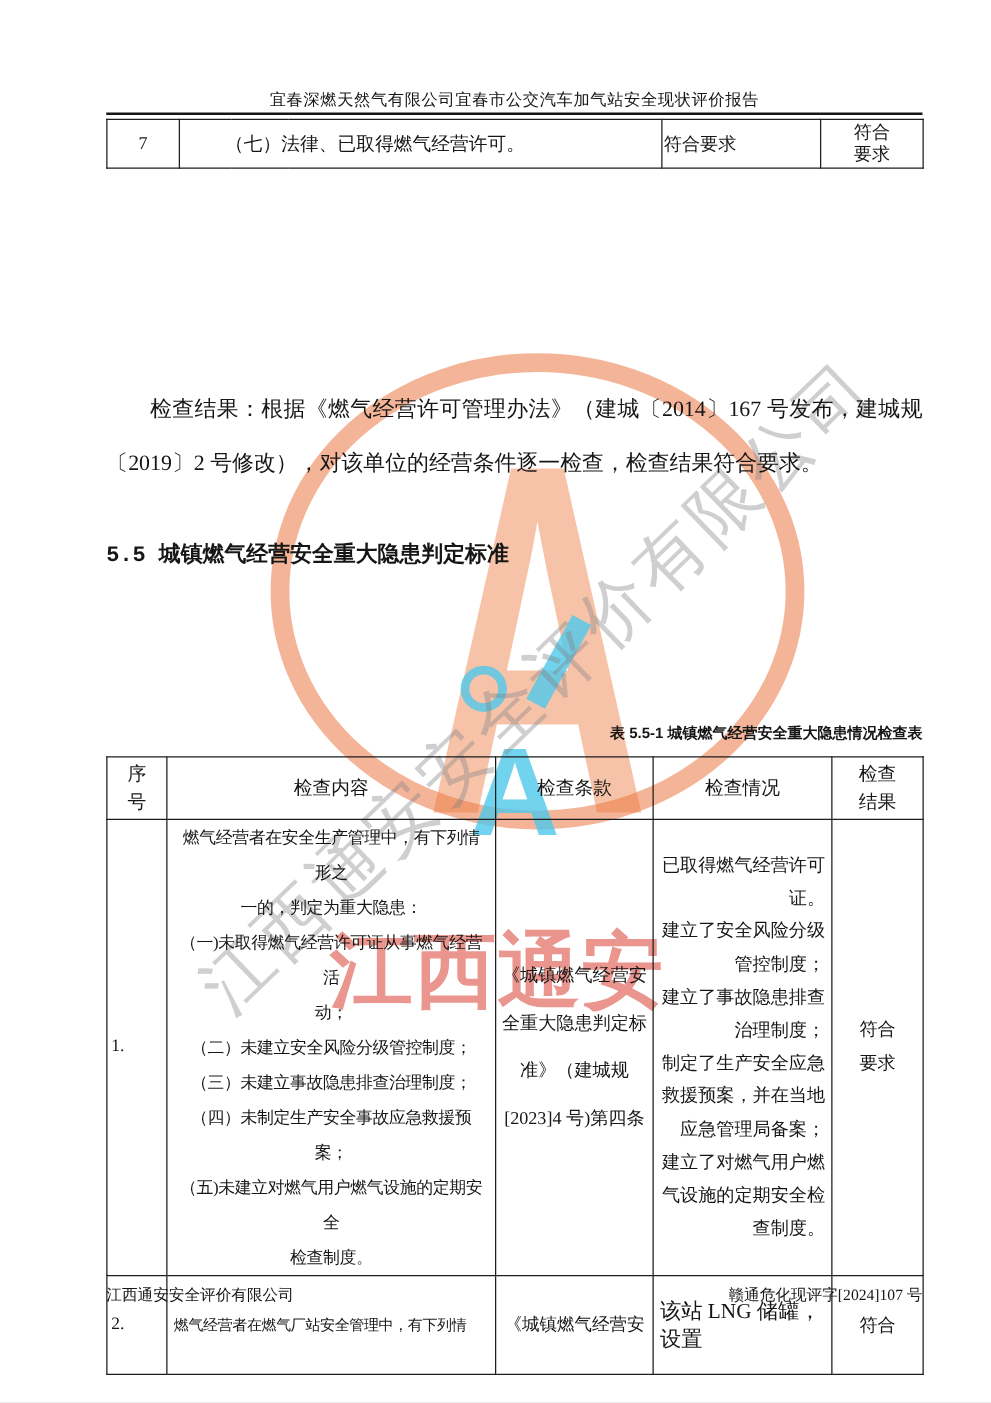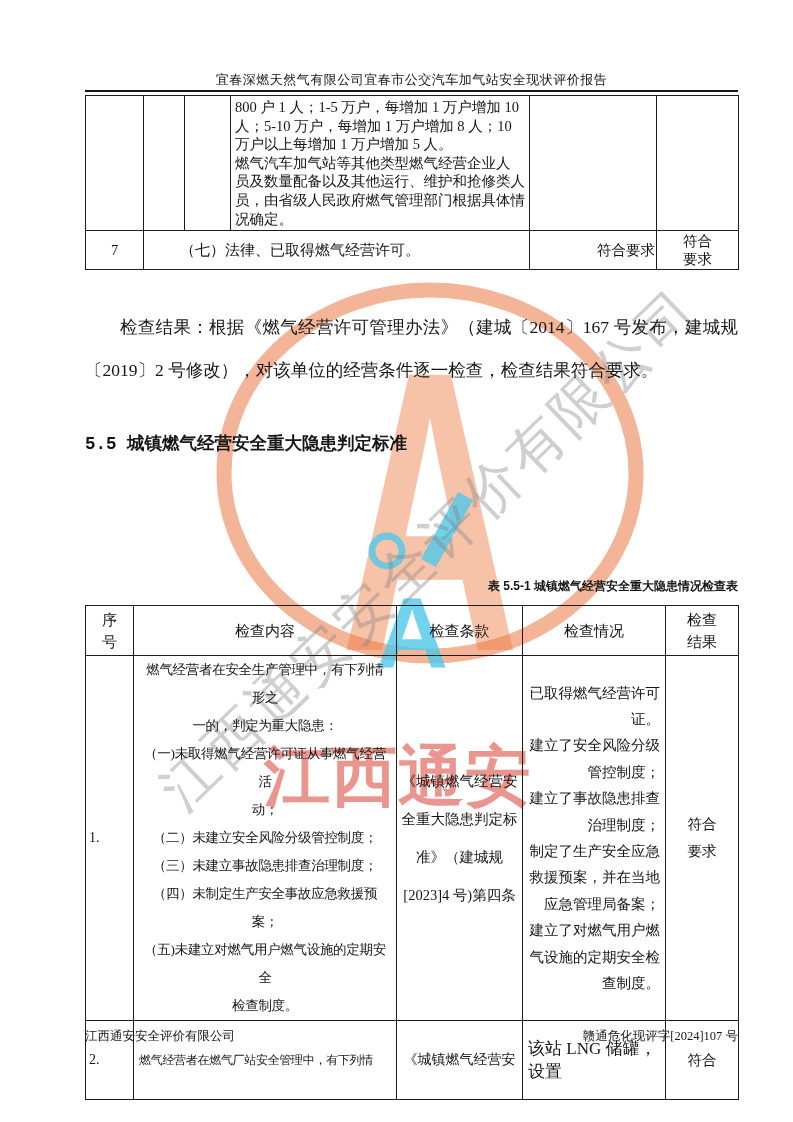--- a/index.html
+++ b/index.html
@@ -26,21 +26,21 @@
   .pre{white-space:pre-line;}
   
   .t1{top:95px;width:653px;}
   .t1 .hrow{height:40px;}
   .t1 .hrow th{font-size:15px;text-align:center;line-height:19px;}
   .t1 .crow{height:127px;}
   .cell-long{font-size:14.5px;line-height:18.6px;padding:2px 4px;text-align:left;}
   .t1 .r7{height:38px;}
   .r7-no{font-size:14.5px;text-align:center;}
   .r7-content{font-size:15px;text-align:left;padding-left:36px;}
-  .r7-check{font-size:14.5px;text-align:right;}
+  .r7-check{font-size:14.5px;text-align:left;}
   .r7-result{font-size:14.5px;text-align:center;line-height:18px;}
   
   .para{position:absolute;left:85px;width:653px;font-size:17.5px;line-height:43px;
         text-align:justify;text-indent:2em;}
   .p1{top:306px;}
   .p2{top:468px;line-height:40px;}
   .sec-heading{position:absolute;left:85px;top:431px;font-size:17.5px;font-weight:bold;
                font-family:Liberation Mono, monospace;}
   .tbl-title{position:absolute;left:85px;top:578px;width:653px;text-align:right;
              font-size:12px;font-weight:bold;
@@ -91,34 +91,20 @@
     <table class="t1">
       <colgroup>
         <col style="width:58px">
           <col style="width:41px">
           <col style="width:46px">
         <col style="width:299px">
           <col style="width:127px">
           <col style="width:82px">
       </colgroup>
       <tbody>
-      <tr class="crow">
-        <td></td>
-        <td></td>
-        <td></td>
-        <td class="cell-long pre">800 户 1 人；1-5 万户，每增加 1 万户增加 10
-人；5-10 万户，每增加 1 万户增加 8 人；10
-万户以上每增加 1 万户增加 5 人。
-燃气汽车加气站等其他类型燃气经营企业人
-员及数量配备以及其他运行、维护和抢修类人
-员，由省级人民政府燃气管理部门根据具体情
-况确定。</td>
-        <td></td>
-        <td></td>
-      </tr>
       <tr class="r7">
         <td class="r7-no">7</td>
         <td colspan="3" class="r7-content">（七）法律、已取得燃气经营许可。</td>
         <td class="r7-check">符合要求</td>
         <td class="r7-result pre">符合
 要求</td>
       </tr>
     </tbody>
       </table>
 

